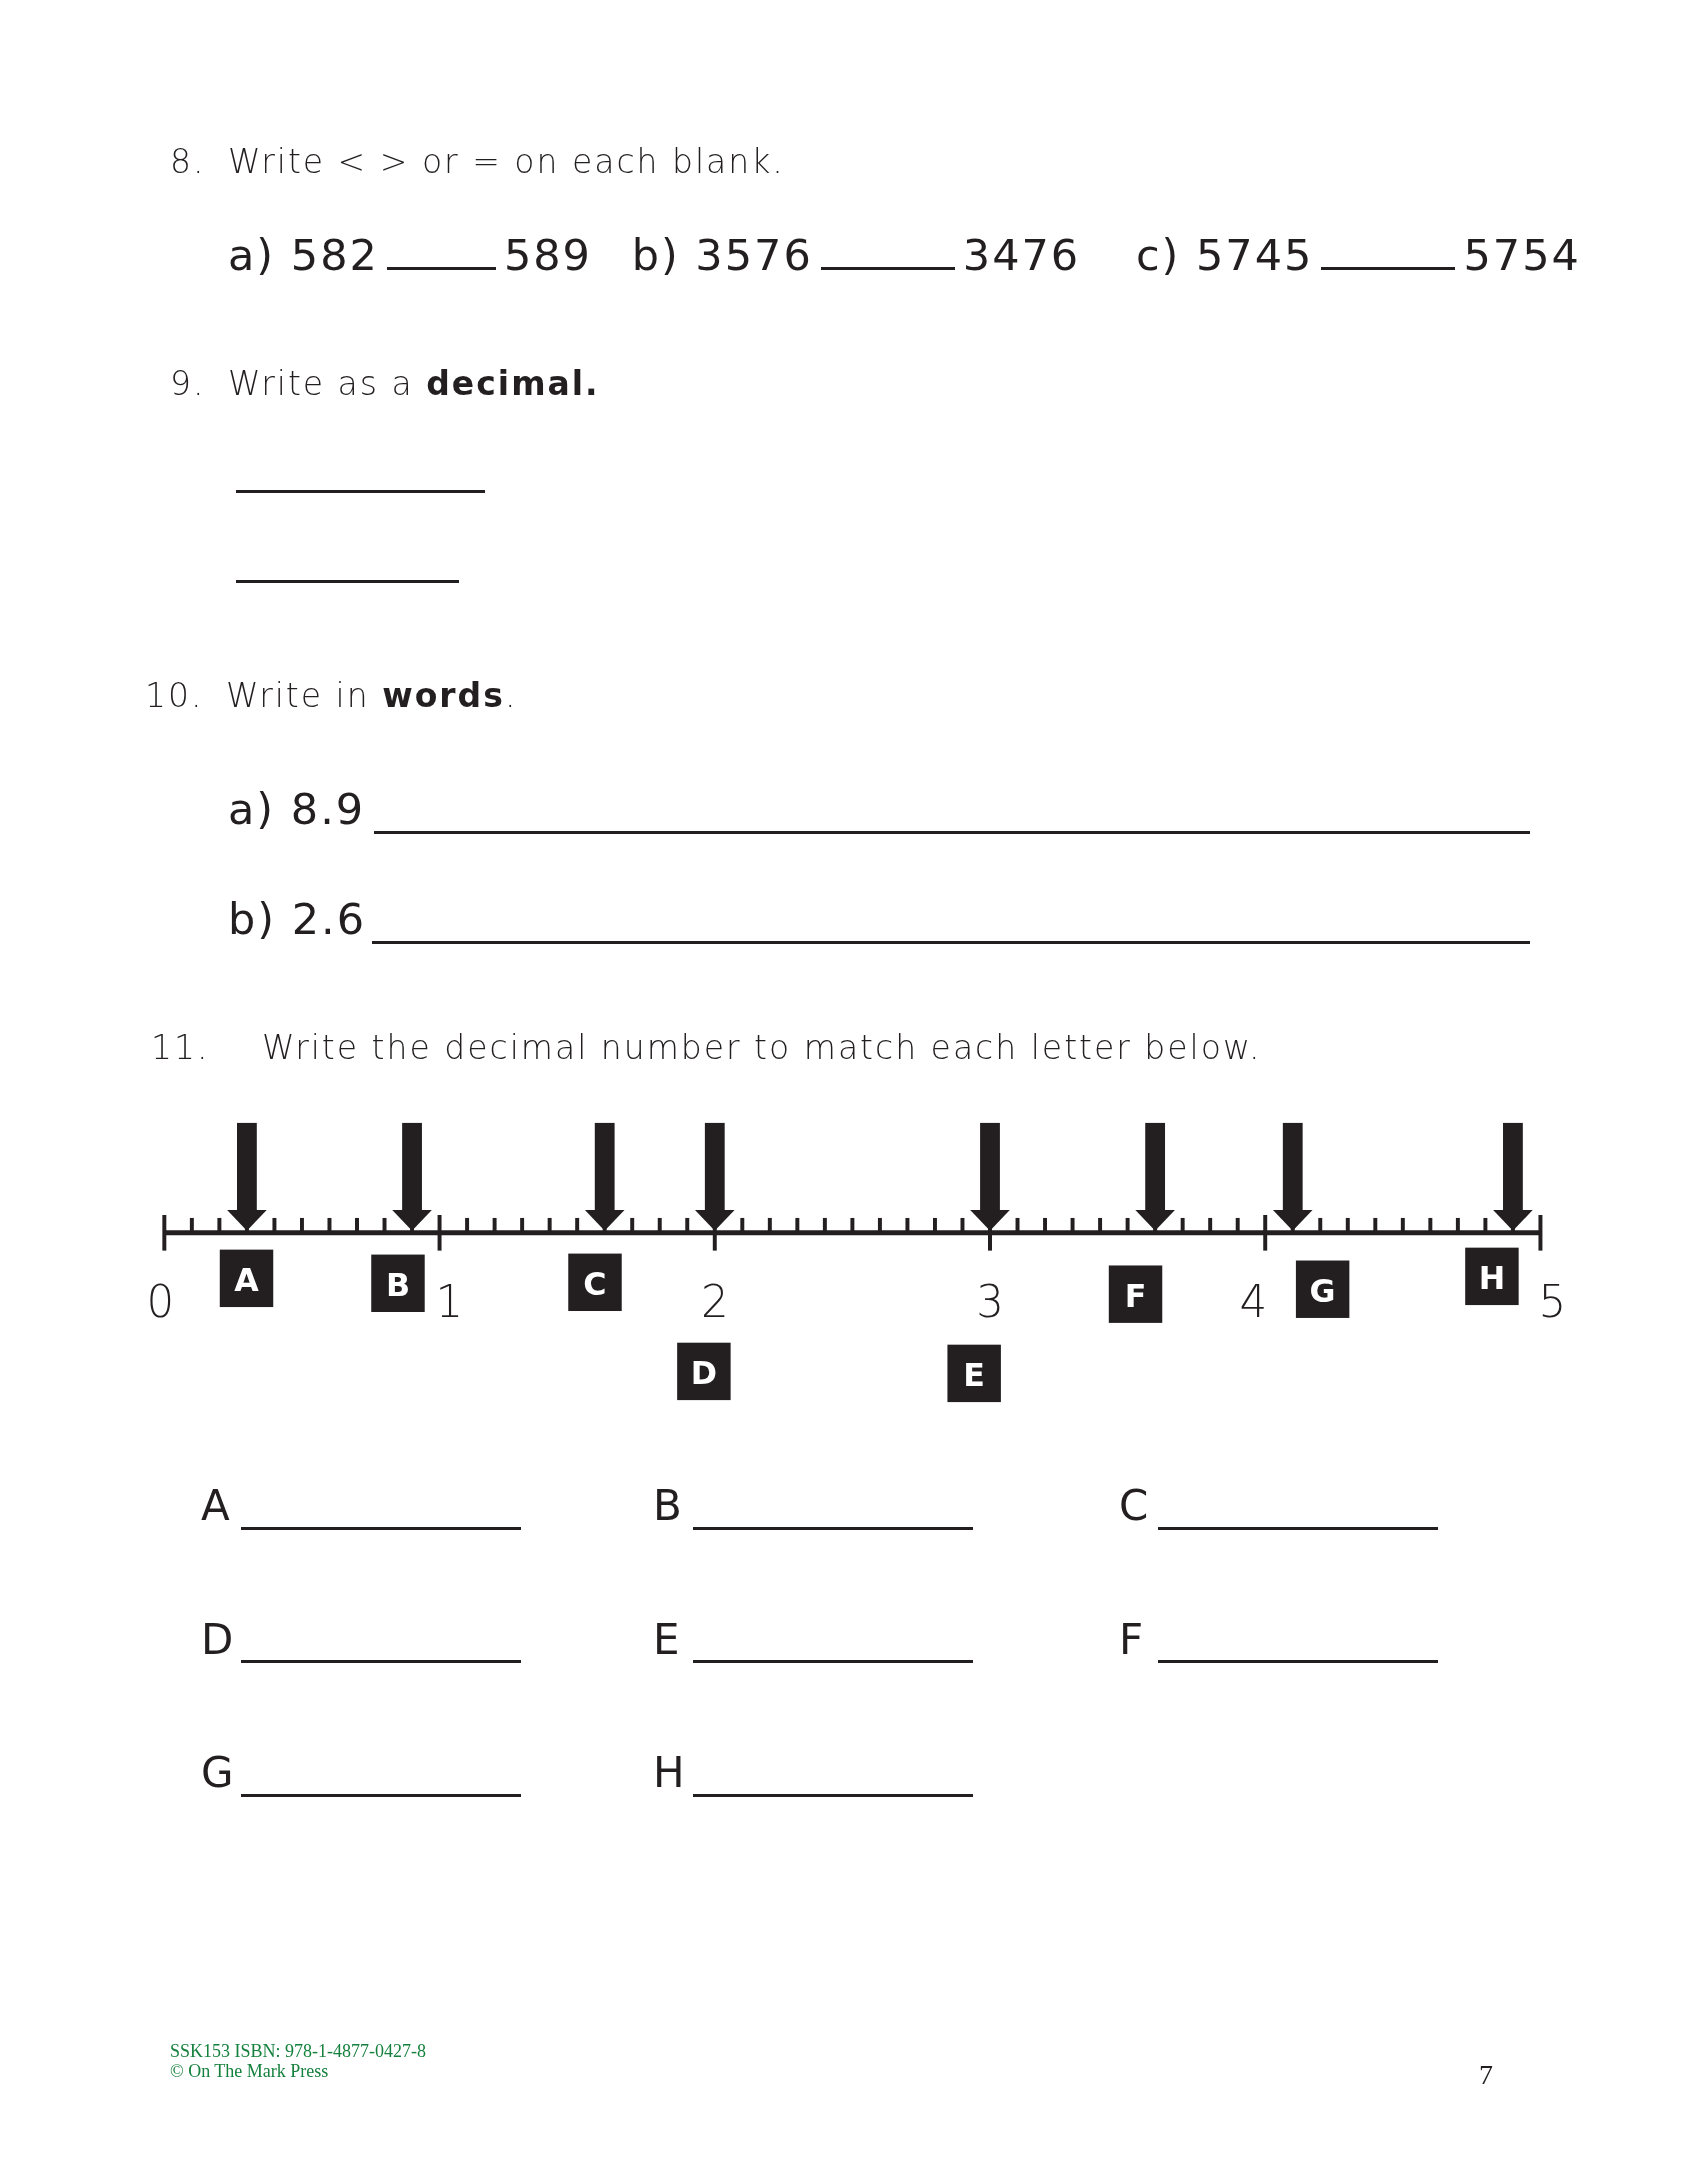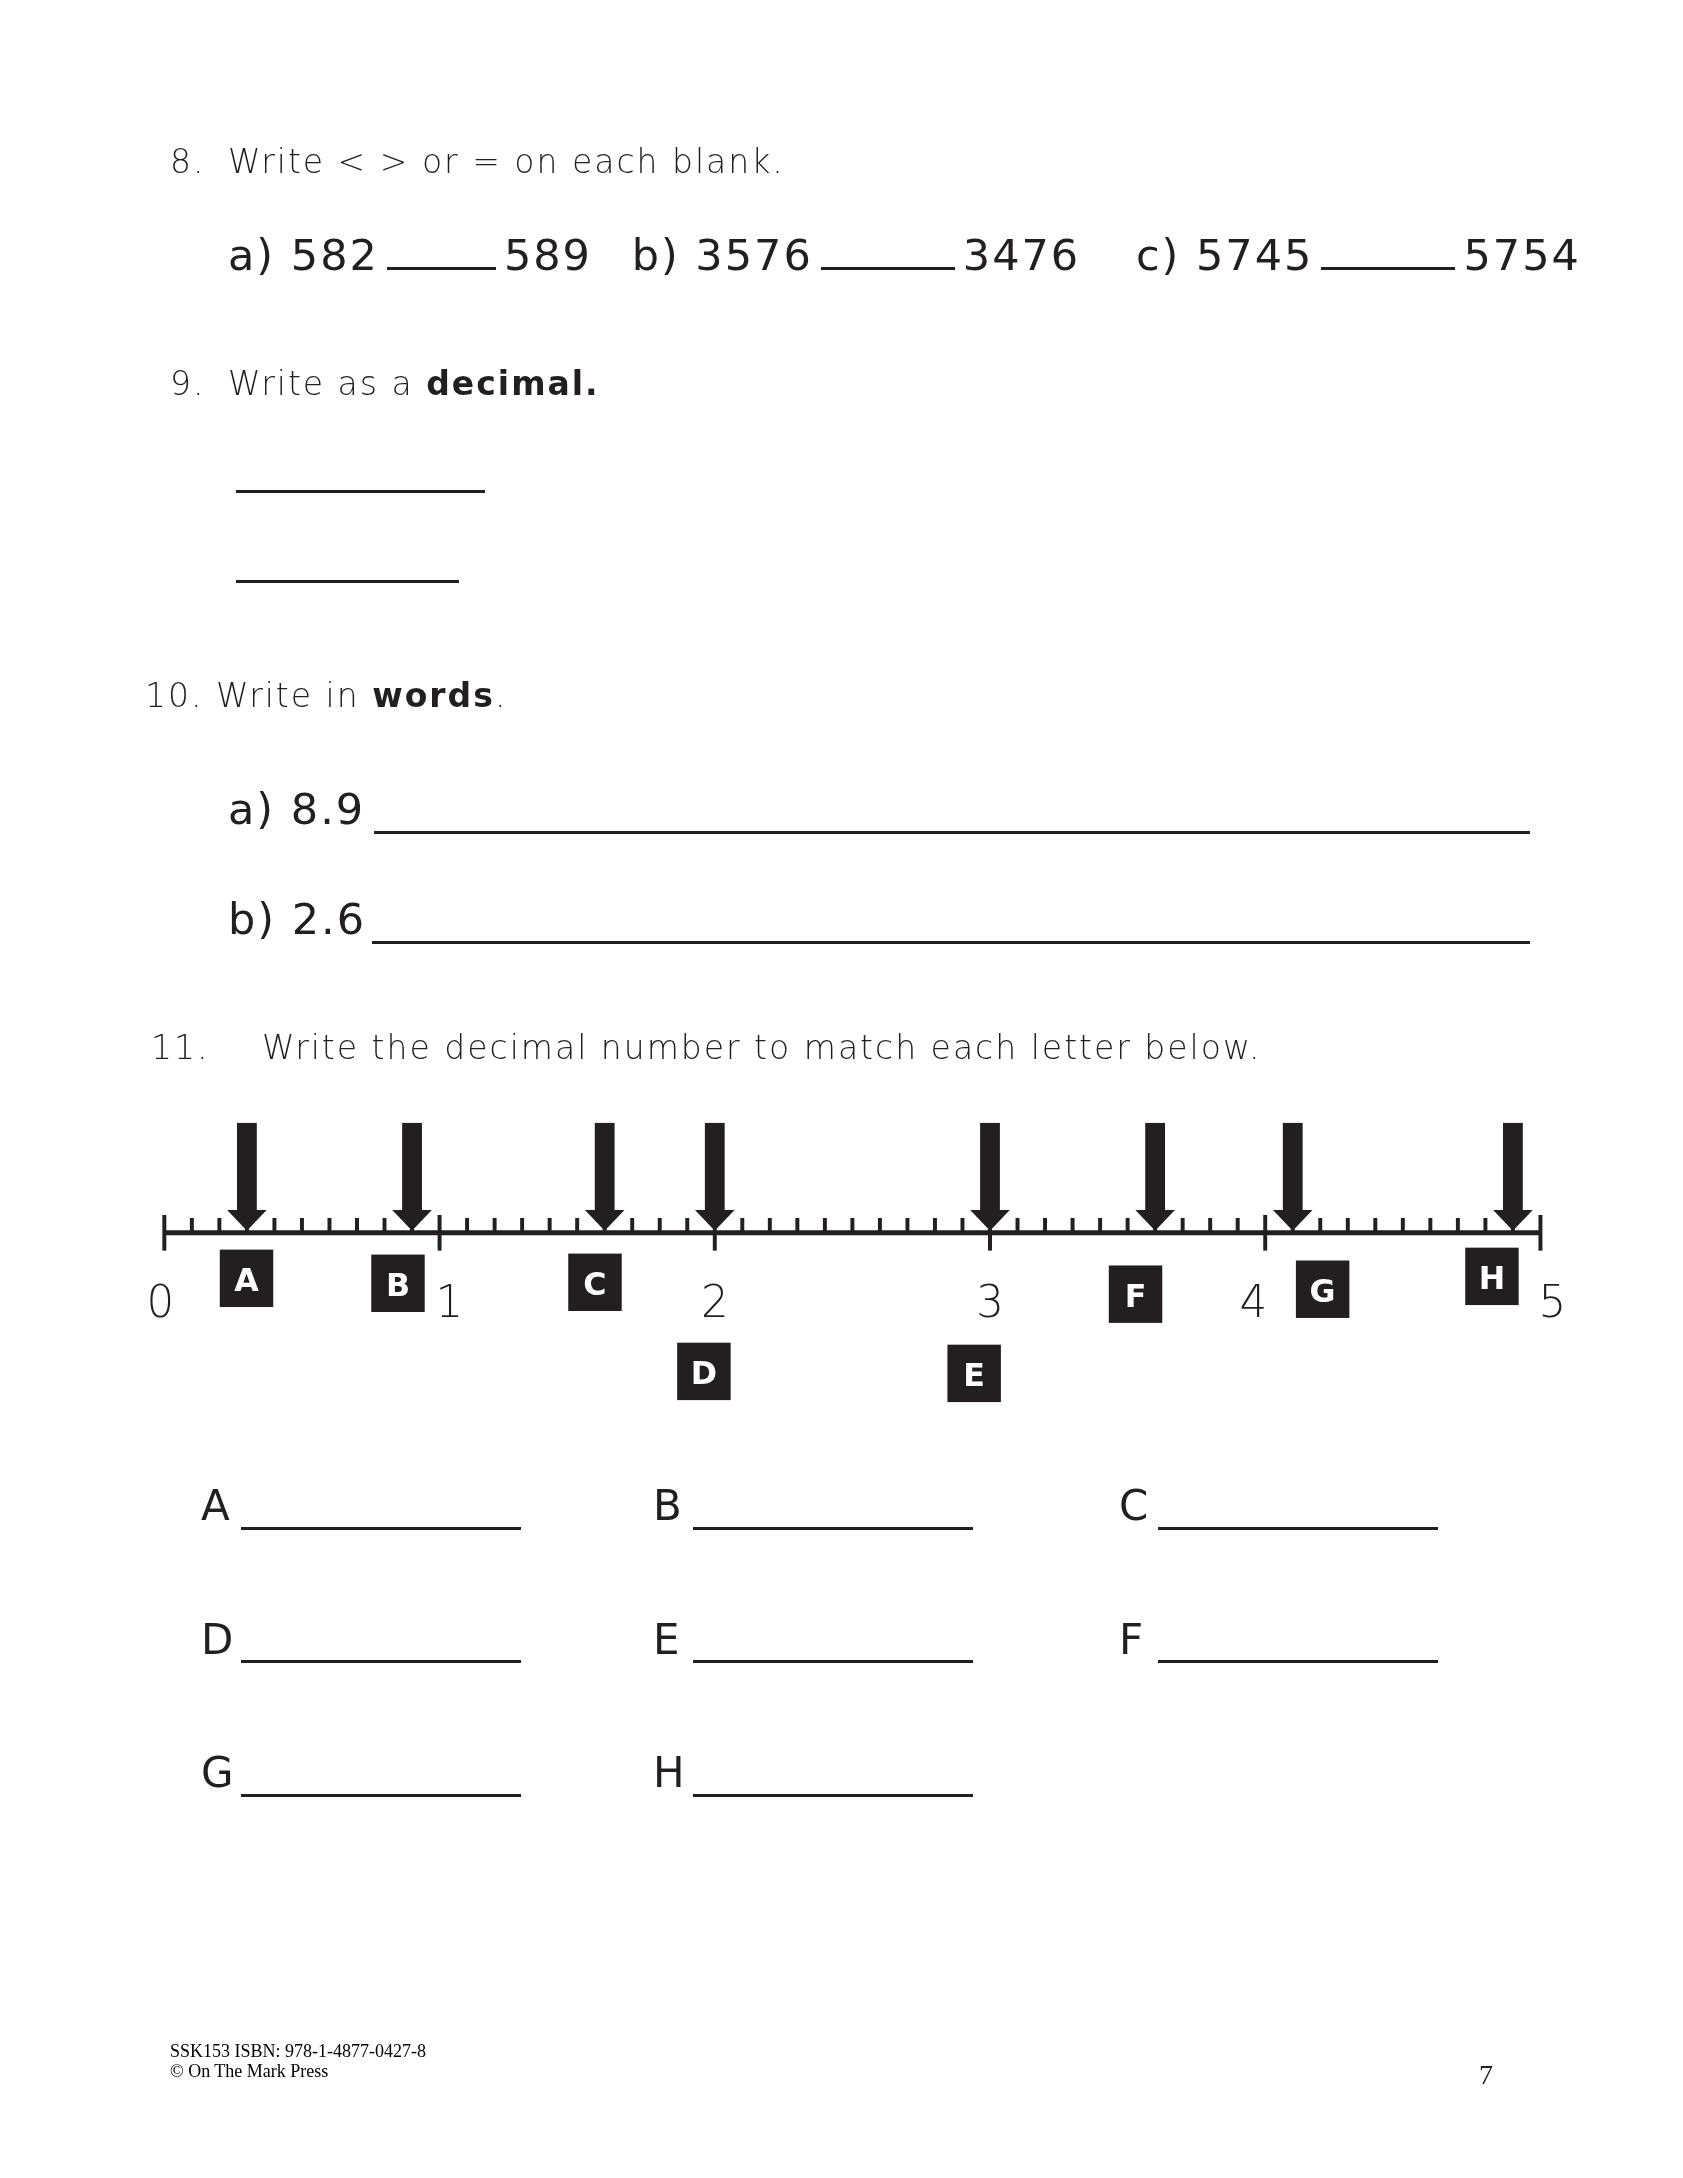--- a/index.html
+++ b/index.html
@@ -4,21 +4,21 @@
 <style>
   html, body { margin:0; padding:0; background:#ffffff; }
   body { width:1683px; height:2178px; position:relative; overflow:hidden;
          font-family:"DejaVu Sans", sans-serif; color:#231f20; }
   .abs { position:absolute; white-space:nowrap; }
   .q { font-size:33px; font-weight:300; letter-spacing:2px; }
   .sub { font-size:43px; letter-spacing:2px; }
   b.bold { font-weight:bold; }
   .blank { display:inline-block; border-bottom:3px solid #231f20; vertical-align:baseline; height:1px; margin:0 8px; }
   .nl { position:absolute; left:0; top:0; }
-  .footer { font-family:"Liberation Serif", serif; color:#000000; font-size:18px; line-height:20px; }
+  .footer { font-family:"Liberation Serif", serif; color:#15803d; font-size:18px; line-height:20px; }
   .pagenum { font-family:"Liberation Serif", serif; font-size:28px; color:#231f20; }
   .ans-label { font-size:42px; }
   .ans-line { position:absolute; height:3px; background:#231f20; }
 </style>
 </head>
 <body>
 
 <div class="abs q" style="left:170px; top:142px;">
   <span>8.</span>
   <span style="margin-left:10px;">Write &lt; &gt; or = on each blank.</span>
@@ -36,21 +36,21 @@
 </div>
 <div class="abs sub" style="left:228px; top:453px;">
   <span class="blank" style="width:249px;"></span>
 </div>
 <div class="abs sub" style="left:228px; top:543px;">
   <span class="blank" style="width:223px;"></span>
 </div>
 
 <div class="abs q" style="left:145px; top:676px;">
   <span>10.</span>
-  <span style="">Write in</span>
+  <span style="margin-left:10px;">Write in</span>
   <b class="bold">words</b><span>.</span>
 </div>
 <div class="abs sub" style="left:228px; top:784px;">
   <span>a) 8.9</span>
 </div>
 <div class="ans-line" style="left:374px; top:831px; width:1156px;"></div>
 <div class="abs sub" style="left:228px; top:894px;">
   <span>b) 2.6</span>
 </div>
 <div class="ans-line" style="left:372px; top:941px; width:1158px;"></div>

